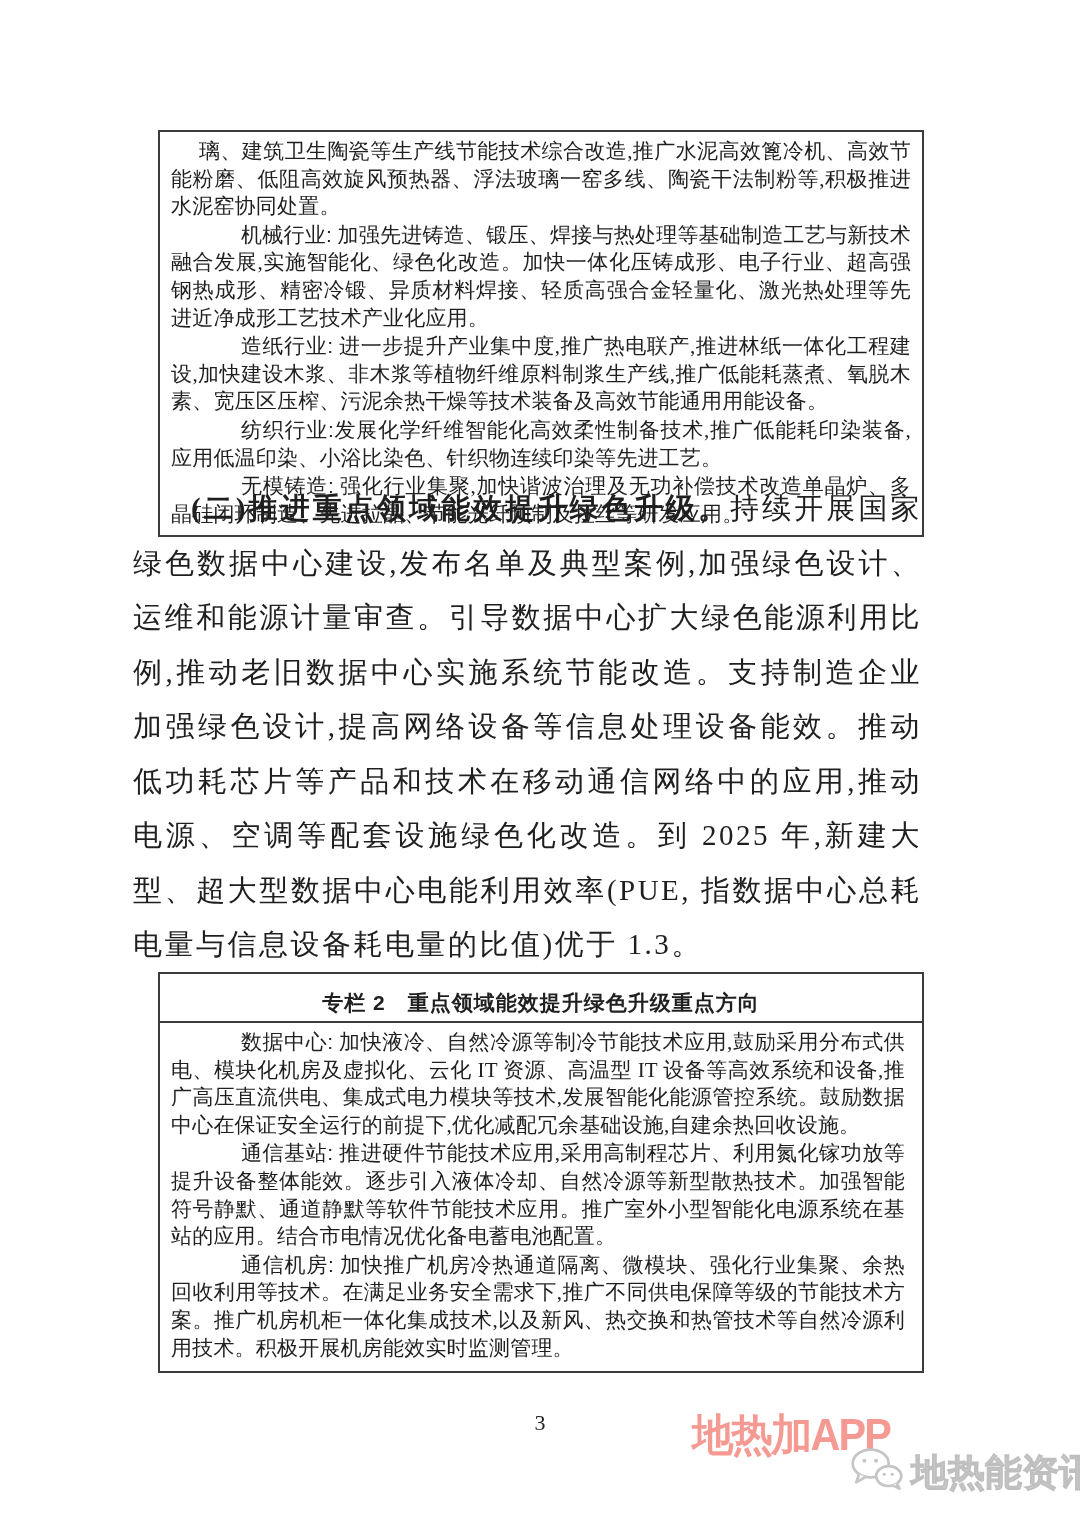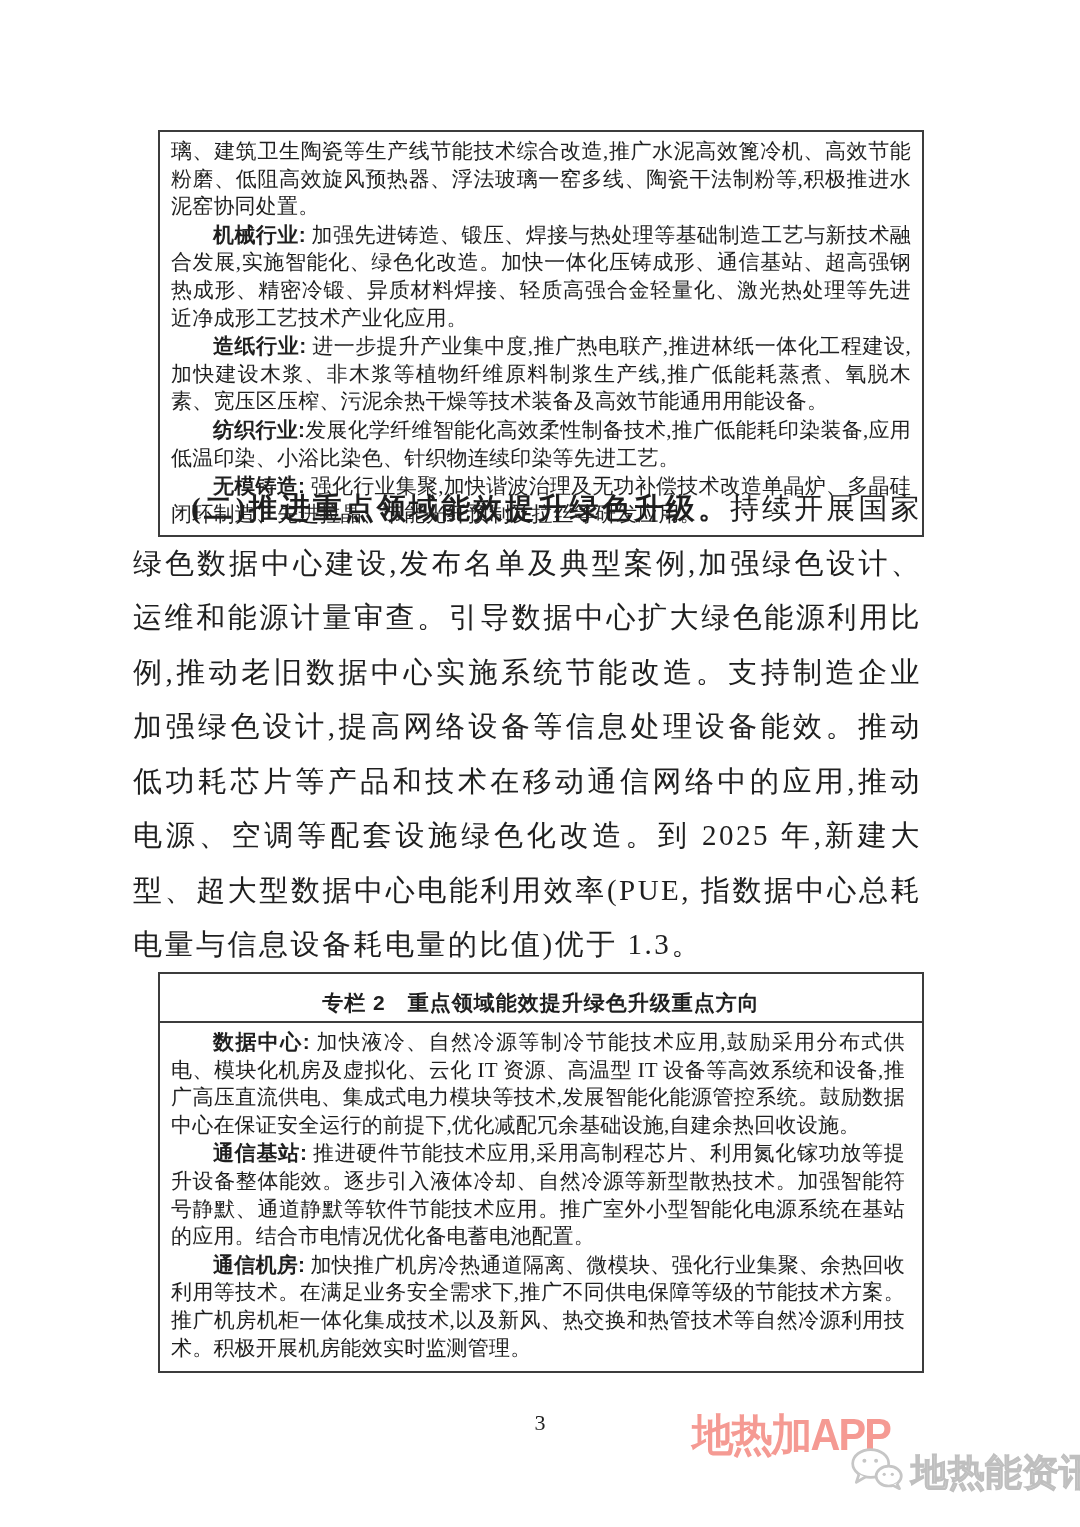--- a/index.html
+++ b/index.html
@@ -13,22 +13,23 @@
     position:absolute; left:158px; width:766px;
     border:2px solid var(--border,#3c3c3c); background:#fff;
   }
   .box1 { top:130px; padding:5px 11px 7px 11px; }
   .bp {
     font-size:21px; line-height:27.6px; text-align:justify;
     text-indent:2em; letter-spacing:0.2px;
   }
   .bp.no-indent { text-indent:0; }
   .lead {
-    font-weight:bold;
+    font-weight:normal;
     font-family:"Liberation Sans","DejaVu Sans",sans-serif;
+    margin-left:28px;
   }
   .main {
     position:absolute; left:133px; top:481px; width:789px;
     font-size:29px; line-height:54.5px; text-align:justify;
     text-indent:2em; letter-spacing:2.5px;
   }
   .main .heading { font-weight:bold; }
   .box2 { top:972px; }
   .box2-title {
     font-weight:bold; text-align:center; font-size:21px;
@@ -57,21 +58,21 @@
     color:var(--watermark-gray,#d2d2d2);
     -webkit-text-stroke:1px #bfbfbf;
   }
   .wm-channel svg { flex:0 0 auto; }
 </style>
 </head>
 <body>
 
 <div class="box box1">
   <p class="bp no-indent"><span class="lead"></span><span>璃、建筑卫生陶瓷等生产线节能技术综合改造,推广水泥高效篦冷机、高效节能粉磨、低阻高效旋风预热器、浮法玻璃一窑多线、陶瓷干法制粉等,积极推进水泥窑协同处置。</span></p>
-  <p class="bp"><span class="lead">机械行业:</span><span> 加强先进铸造、锻压、焊接与热处理等基础制造工艺与新技术融合发展,实施智能化、绿色化改造。加快一体化压铸成形、通信基站、超高强钢热成形、精密冷锻、异质材料焊接、轻质高强合金轻量化、激光热处理等先进近净成形工艺技术产业化应用。</span></p>
+  <p class="bp"><span class="lead">机械行业:</span><span> 加强先进铸造、锻压、焊接与热处理等基础制造工艺与新技术融合发展,实施智能化、绿色化改造。加快一体化压铸成形、电子行业、超高强钢热成形、精密冷锻、异质材料焊接、轻质高强合金轻量化、激光热处理等先进近净成形工艺技术产业化应用。</span></p>
   <p class="bp"><span class="lead">造纸行业:</span><span> 进一步提升产业集中度,推广热电联产,推进林纸一体化工程建设,加快建设木浆、非木浆等植物纤维原料制浆生产线,推广低能耗蒸煮、氧脱木素、宽压区压榨、污泥余热干燥等技术装备及高效节能通用用能设备。</span></p>
   <p class="bp"><span class="lead">纺织行业:</span><span>发展化学纤维智能化高效柔性制备技术,推广低能耗印染装备,应用低温印染、小浴比染色、针织物连续印染等先进工艺。</span></p>
   <p class="bp"><span class="lead">无模铸造:</span><span> 强化行业集聚,加快谐波治理及无功补偿技术改造单晶炉、多晶硅闭环制造、先进拉晶、节能光纤预制及拉丝等研发应用。</span></p>
 </div>
 
 <div class="main">
   <span class="heading">(二)推进重点领域能效提升绿色升级。</span><span>持续开展国家绿色数据中心建设,发布名单及典型案例,加强绿色设计、运维和能源计量审查。引导数据中心扩大绿色能源利用比例,推动老旧数据中心实施系统节能改造。支持制造企业加强绿色设计,提高网络设备等信息处理设备能效。推动低功耗芯片等产品和技术在移动通信网络中的应用,推动电源、空调等配套设施绿色化改造。到 2025 年,新建大型、超大型数据中心电能利用效率(PUE, 指数据中心总耗电量与信息设备耗电量的比值)优于 1.3。</span>
 </div>
 
 <div class="box box2">

